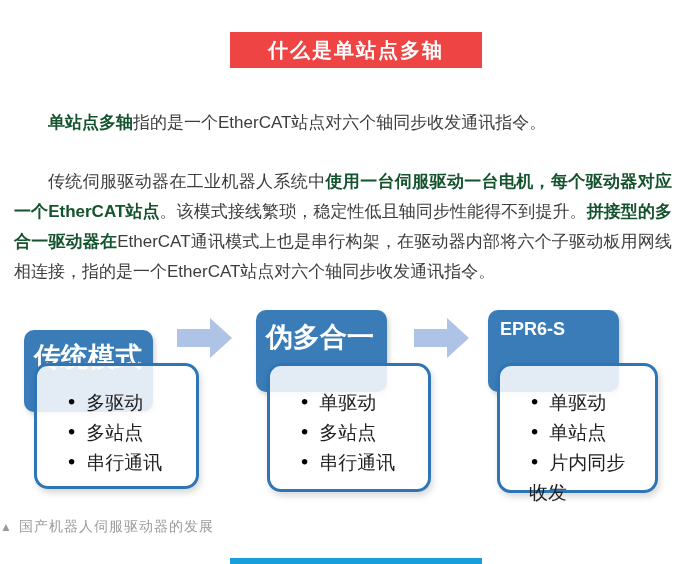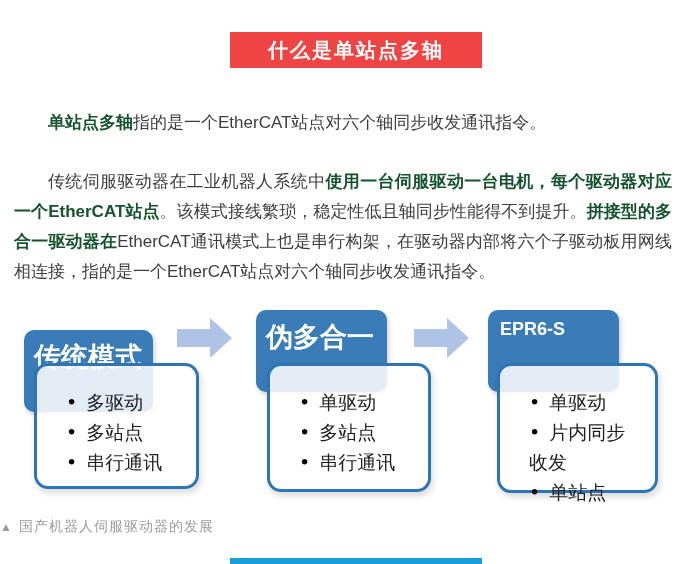--- a/index.html
+++ b/index.html
@@ -112,22 +112,22 @@
 <svg class="arrow" id="arrow2" viewBox="0 0 55 40">
   <polygon points="0,11 33,11 33,0 55,20 33,40 33,29 0,29" fill="#aec3e5"></polygon>
 </svg>
 
 <div class="stage-header" id="hdr3">
   <span class="stage-title latin">EPR6-S</span>
 </div>
 <div class="stage-panel" id="pnl3">
   <ul class="bullet-list">
       <li>单驱动</li>
+      <li>单站点</li>
       <li>片内同步收发</li>
-      <li>单站点</li>
     </ul>
 </div>
 
 <div class="caption">
   <span class="tri">▲</span><span>国产机器人伺服驱动器的发展</span>
 </div>
 
 <div class="bottom-bar"></div>
 
 </body></html>

